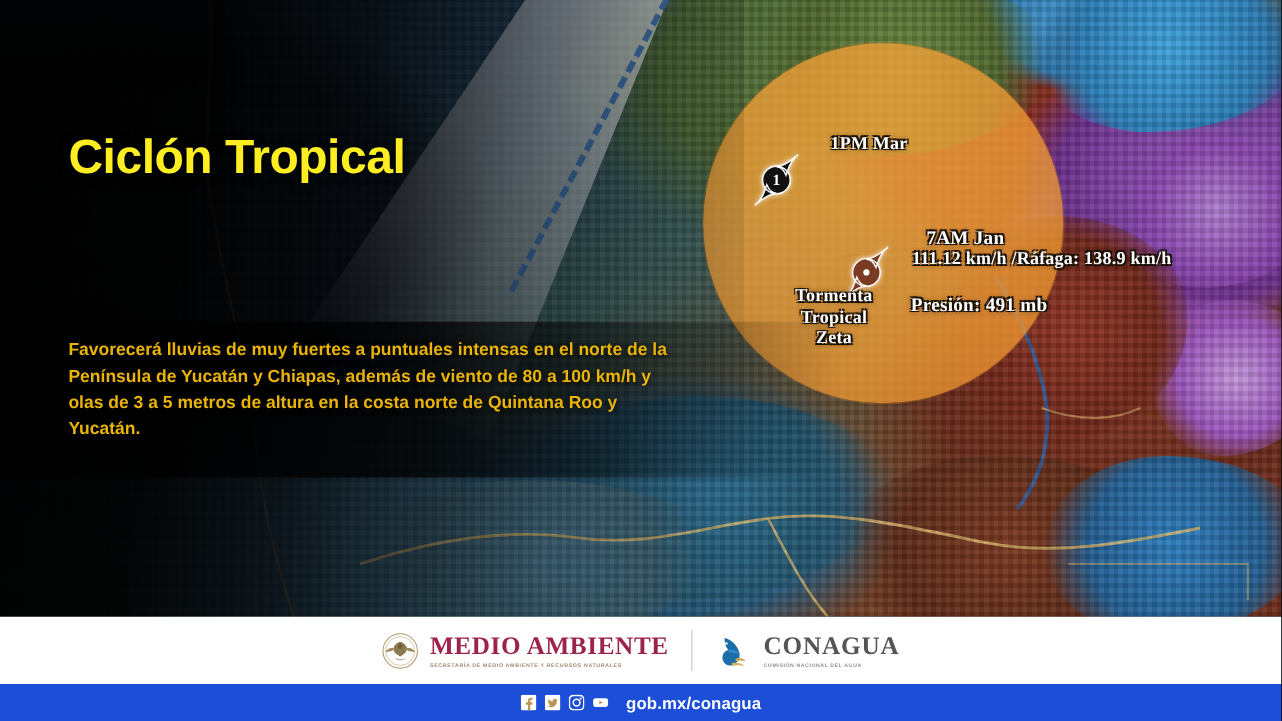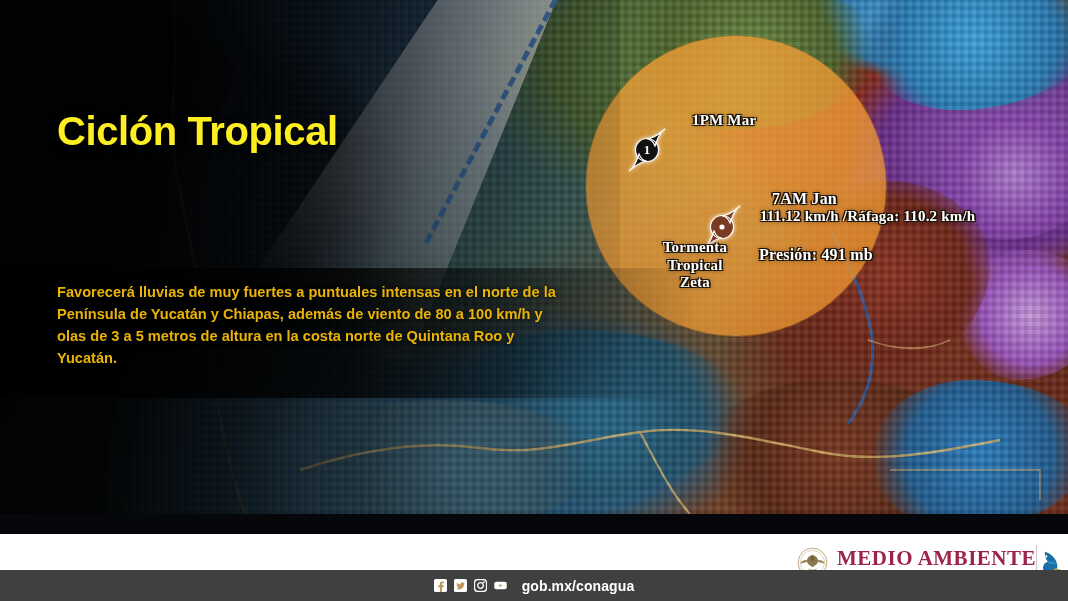--- a/index.html
+++ b/index.html
@@ -189,22 +189,22 @@
   }
 
   
   .footer-white {
     position: absolute;
     left: 0; top: 514px;
     width: 1068px; height: 56px;
     background: #fff;
     display: flex;
     align-items: center;
-    justify-content: flex-end;
-    margin-top: 20px;
+    justify-content: center;
+    gap: 19px;
   }
   .logo-group { display: flex; align-items: center; gap: 9px; }
   .eagle {
     width: 31px; height: 31px;
     flex: 0 0 auto;
   }
   .logo-text { display: flex; flex-direction: column; justify-content: center; }
   .logo-main {
     color: #9d2449;
     font-family: "Liberation Serif", serif;
@@ -238,21 +238,21 @@
     font-weight: 700;
     letter-spacing: .5px;
     margin-top: 2px;
   }
 
   
   .footer-tan {
     position: absolute;
     left: 0; top: 570px;
     width: 1068px; height: 31px;
-    background: #404040;
+    background: #1d4ed8;
     display: flex;
     align-items: center;
     justify-content: center;
     gap: 7px;
   }
   .soc {
     width: 13px; height: 13px;
     display: flex; align-items: center; justify-content: center;
     flex: 0 0 auto;
   }
@@ -315,21 +315,21 @@
         <circle cx="22" cy="22" r="11.5" fill="#7a3b22"></circle>
         <path d="M22,11 C31,10 37,3 40,1 C33,6 32,13 30,18 C28,13 25,11 22,11 Z" fill="#7a3b22" stroke="#fff" stroke-width="1.2"></path>
         <path d="M22,33 C13,34 7,41 4,43 C11,38 12,31 14,26 C16,31 19,33 22,33 Z" fill="#7a3b22" stroke="#fff" stroke-width="1.2"></path>
         <circle cx="22" cy="22" r="11.5" fill="none" stroke="#fff" stroke-width="1.2"></circle>
         <circle cx="22" cy="22" r="2.6" fill="#fff"></circle>
       </svg>
     </div>
 
     <div class="mlabel" id="lbl-1pm">1PM Mar</div>
     <div class="mlabel" id="lbl-7am">7AM Jan</div>
-    <div class="mlabel" id="lbl-wind">111.12 km/h  /Ráfaga: 110.2 km/h</div>
+    <div class="mlabel" id="lbl-wind">111.12 km/h  /Ráfaga: 138.9 km/h</div>
     <div class="mlabel" id="lbl-pres">Presión: 491 mb</div>
     <div class="mlabel" id="lbl-tt">Tormenta Tropical Zeta</div>
 
     <div class="left-fade"></div>
     <div class="body-fade"></div>
   </div>
 
   <div class="headline">Ciclón Tropical</div>
   <div class="bodytext">Favorecerá lluvias de muy fuertes a puntuales intensas en el norte de la Península de Yucatán y Chiapas, además de viento de 80 a 100 km/h y olas de 3 a 5 metros de altura en la costa norte de Quintana Roo y Yucatán.</div>
 
@@ -354,20 +354,24 @@
     <div class="divider-v"></div>
 
     <div class="logo-group">
       <svg class="eagle" viewBox="0 0 40 40">
         <path d="M10,6 C18,8 24,14 26,22 C27,28 24,33 19,35 C14,37 9,34 8,29 C7,24 10,20 14,19 C11,15 10,11 10,6 Z" fill="#1b6ea8"></path>
         <path d="M14,19 C19,18 24,20 27,24 C24,22 19,21 15,22 Z" fill="#2f8fc9"></path>
         <path d="M22,28 C26,27 30,28 33,31 C29,30 25,30 22,31 Z" fill="#c9a24a"></path>
         <path d="M18,33 C23,32 28,33 32,36 C27,35 22,35 18,36 Z" fill="#d8b45e"></path>
         <circle cx="12" cy="12" r="1.4" fill="#fff"></circle>
       </svg>
+      <div class="logo-text">
+        <div class="conagua-main">CONAGUA</div>
+        <div class="conagua-sub">COMISIÓN NACIONAL DEL AGUA</div>
+      </div>
     </div>
 
   </div>
 
   <div class="footer-tan">
     <span class="soc">
       <svg width="13" height="13" viewBox="0 0 13 13">
         <rect width="13" height="13" rx="1.6" fill="#fff"></rect>
         <path d="M7.9,13V8.2h1.6l.24-1.9H7.9V5.1c0-.55.15-.92.94-.92h1V2.5a13,13,0,0,0-1.46-.07A2.28,2.28,0,0,0,5.94,4.93V6.3H4.3V8.2H5.94V13Z" fill="#bc9658"></path>
       </svg>

